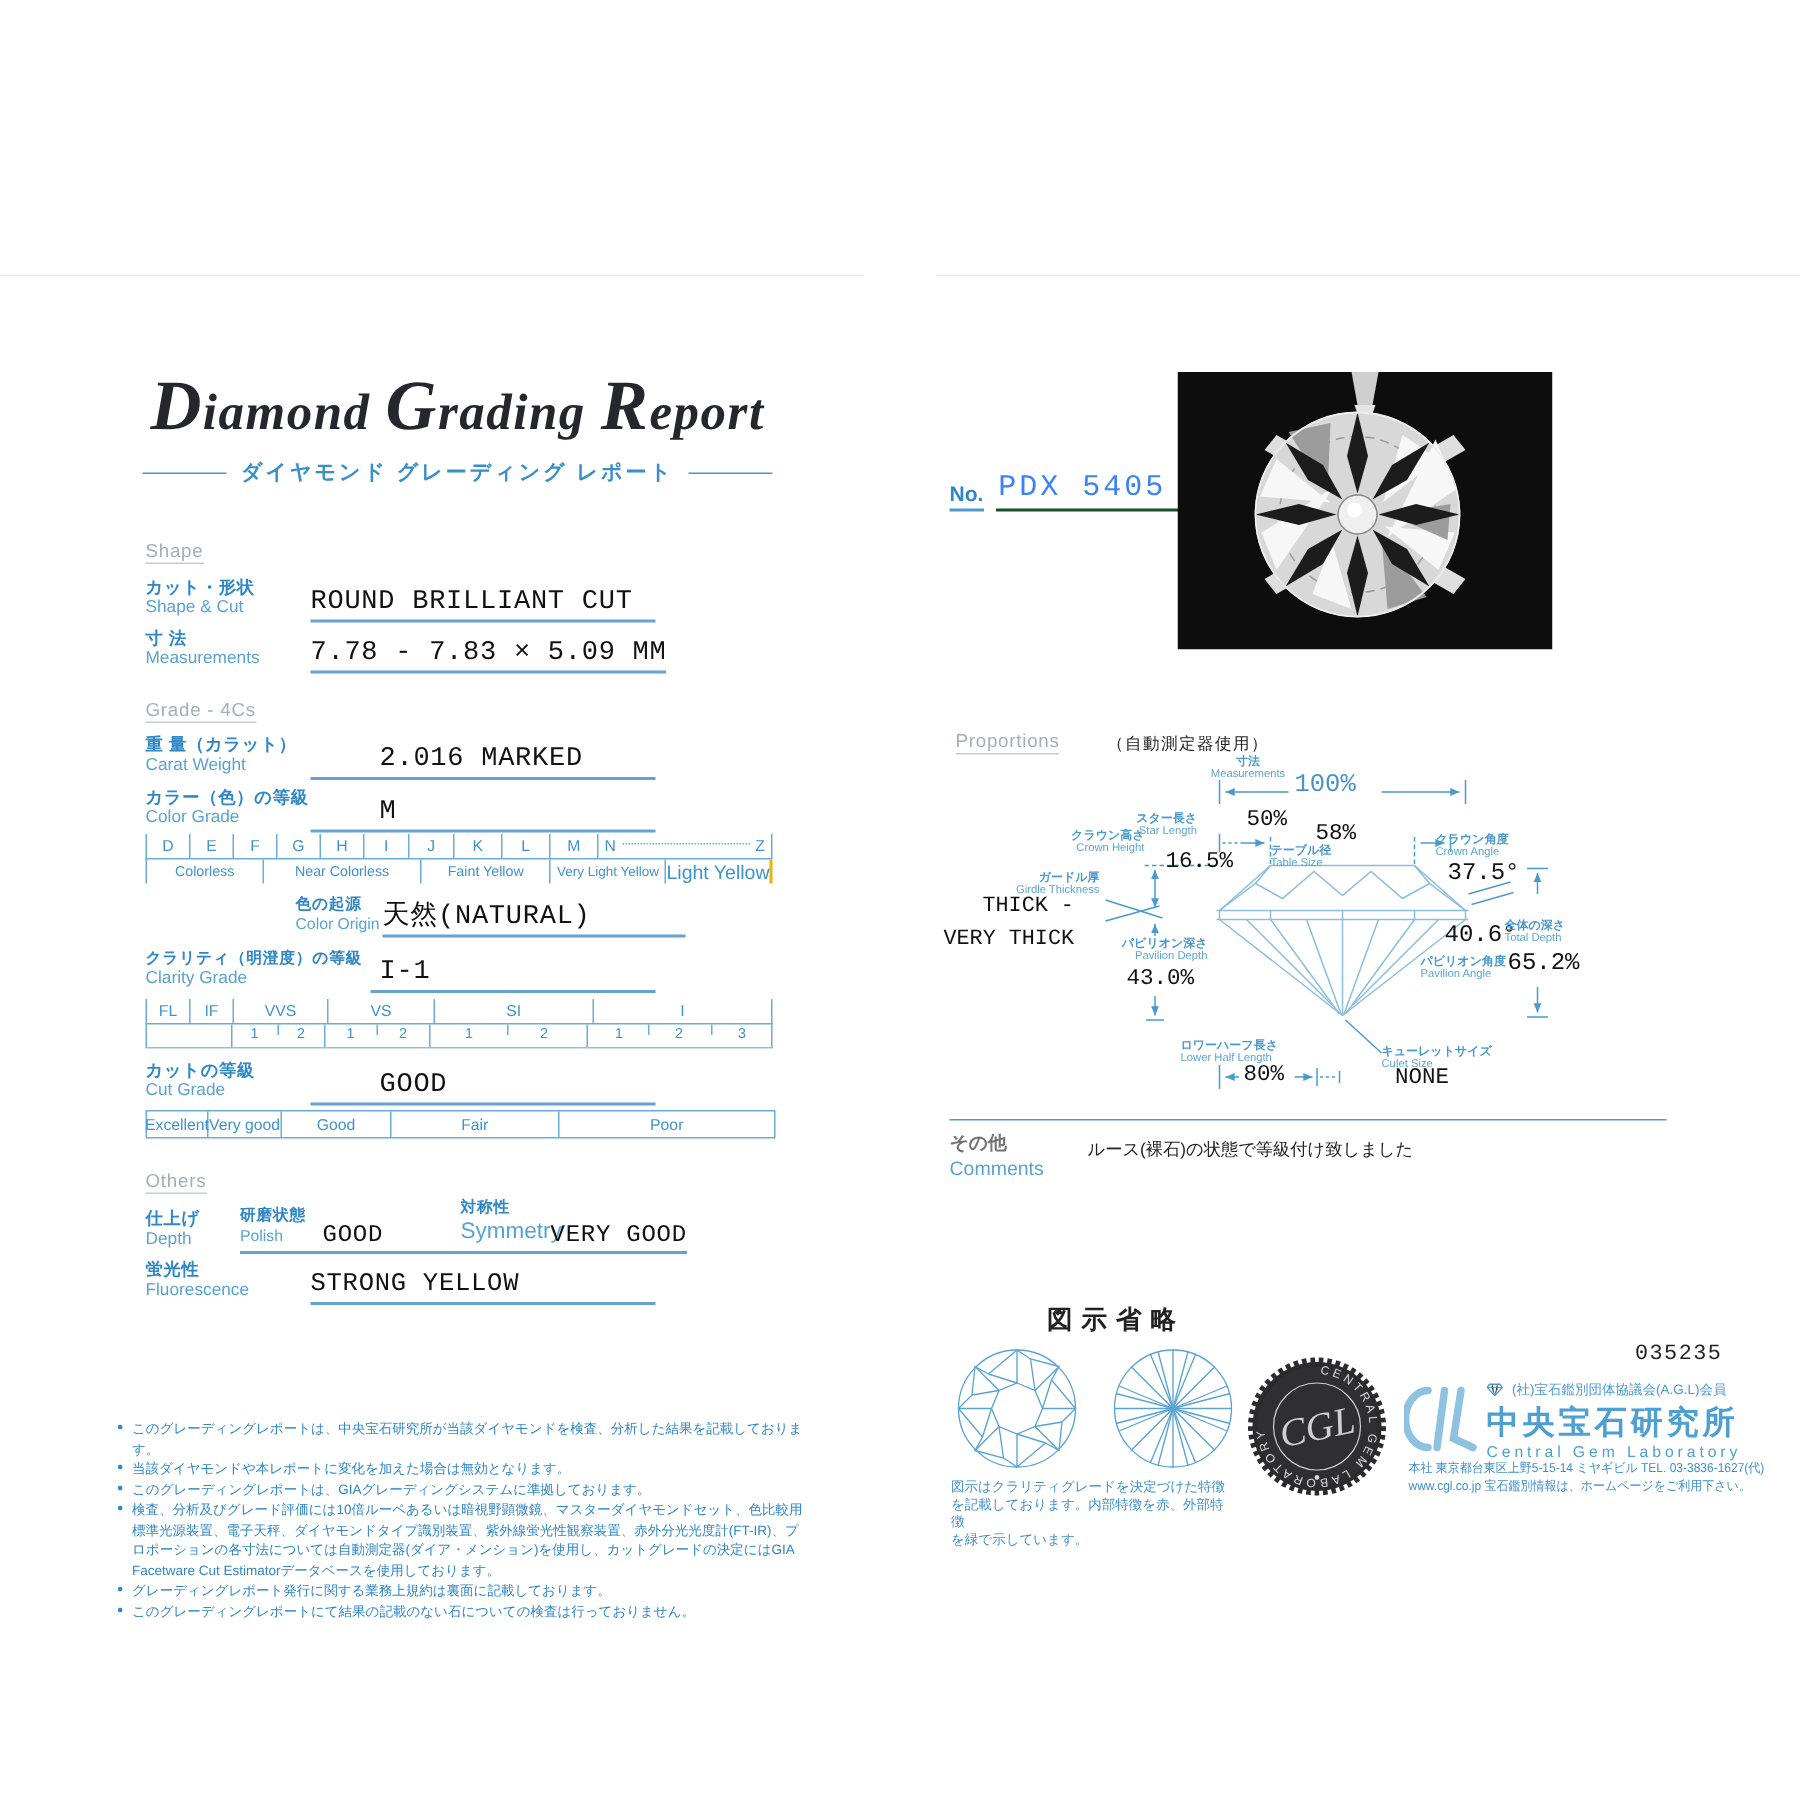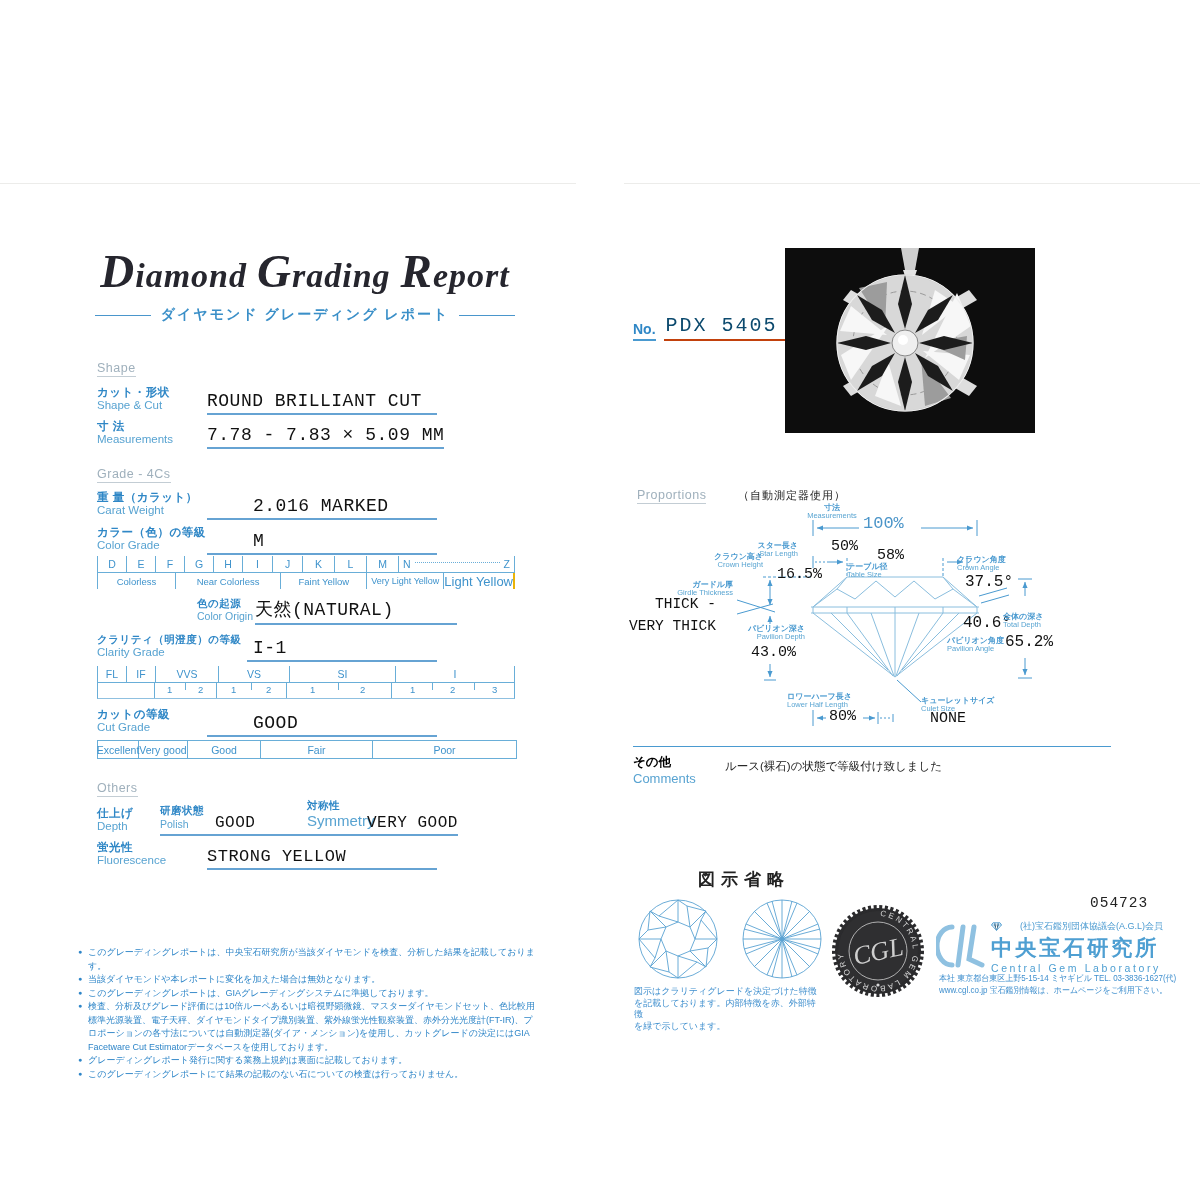--- a/index.html
+++ b/index.html
@@ -46,40 +46,40 @@
   .cut-cell{border-right:1px solid #69aed8;height:100%;display:flex;align-items:center;justify-content:center;white-space:nowrap;}
   .cut-cell:last-child{border-right:none;}
   
   .disc{width:462px;color:#2f86c8;font-size:9px;line-height:1.5;}
   .disc div{position:relative;padding-left:10px;}
   .disc div::before{content:"●";position:absolute;left:0;top:1px;font-size:7px;}
   
   .no-row{display:flex;align-items:flex-end;gap:8px;}
   .no-label{font-size:14px;font-weight:bold;color:#2f87c6;border-bottom:2px solid #4a9ad0;padding-bottom:2px;}
   .no-val{font-family:"Liberation Mono","DejaVu Sans Mono",monospace;font-size:20px;letter-spacing:2px;
-    border-bottom:2px solid #c2410c;padding:0 14px 2px 2px;color:#0c4a6e;}
+    border-bottom:2px solid #14532d;padding:0 14px 2px 2px;color:#3b82f6;}
   .prop-note{font-size:11px;color:#222;letter-spacing:1px;margin-left:18px;}
   .plabel{position:absolute;color:#4a9ad0;line-height:1.15;}
   .plabel .pjp{font-size:8px;font-weight:bold;display:block;}
   .plabel .pen{font-size:7.5px;display:block;color:#5aa5d2;font-weight:normal;}
   .pval{position:absolute;font-family:Liberation Mono, monospace;font-size:15px;color:#111;white-space:nowrap;}
   .pval.big{font-size:16px;}
   .pval.blue{color:#4a94c8;font-size:17px;}
   .t-right{text-align:right;} .t-center{text-align:center;}
   .comments-line{border-top:1.5px solid #4a9ad0;height:0;}
   .comments-row{display:flex;}
   .c-label{width:92px;flex:none;}
-  .c-jp{font-size:12.5px;font-weight:bold;color:#000000;}
+  .c-jp{font-size:12.5px;font-weight:bold;color:#737373;}
   .c-en{font-size:13px;color:#58a3d1;}
   .c-val{font-size:11.5px;color:#222;padding-top:5px;}
   .plot-title{font-size:17px;font-weight:bold;letter-spacing:6px;color:#222;}
   .plot-note{width:185px;font-size:9px;color:#3f8fce;line-height:1.3;}
   .plot-note span{display:block;}
   .serial{font-family:"Liberation Mono","DejaVu Sans Mono",monospace;font-size:14.5px;color:#222;letter-spacing:1px;}
-  .member-row{display:flex;align-items:center;gap:18px;font-size:9px;color:#4a9ad0;white-space:nowrap;}
+  .member-row{display:flex;align-items:center;gap:6px;font-size:9px;color:#4a9ad0;white-space:nowrap;}
   .org-jp{font-size:21.5px;font-weight:bold;color:#4e9fd2;letter-spacing:2.5px;white-space:nowrap;}
   .org-en{font-size:10.5px;color:#4e9fd2;letter-spacing:2.6px;white-space:nowrap;}
   .addr{font-size:8.6px;color:#3f8fce;line-height:1.4;white-space:nowrap;
     transform:scaleX(.93);transform-origin:left top;}
 </style>
 </head>
 <body>
 
 <div class="fold-h"></div>
 
@@ -488,21 +488,21 @@
   <defs>
       <path id="sealRing" d="M 48,14 a35,35 0 1,1 -0.01,0"></path>
     </defs>
   <text font-size="8" fill="#d8d8d8" letter-spacing="2.2" font-family="Liberation Sans, sans-serif">
     <textPath href="#sealRing" startOffset="2">CENTRAL GEM LABORATORY</textPath>
   </text>
   <text x="48" y="58" text-anchor="middle" font-size="26" fill="#cfcfcf" font-style="italic" font-family="Liberation Serif, serif" transform="rotate(-12 48 49)">CGL</text>
   <circle cx="48" cy="83" r="1.6" fill="#d8d8d8"></circle>
 </svg>
 
-<div class="abs serial" style="left:1090px;top:895px;">054723</div>
+<div class="abs serial" style="left:1090px;top:895px;">035235</div>
 
 <svg class="abs" style="left:936px;top:921px;" width="52" height="50" viewBox="0 0 52 50">
   <g stroke="#8fc1e1" stroke-width="5" fill="none" stroke-linecap="round">
     <path d="M16,6 A15 19 0 1 0 16,44"></path>
     <path d="M27,6 L22,44"></path>
     <path d="M38,6 L33,38 L46,44"></path>
   </g>
 </svg>
 
 <div class="abs" style="left:991px;top:920px;">

